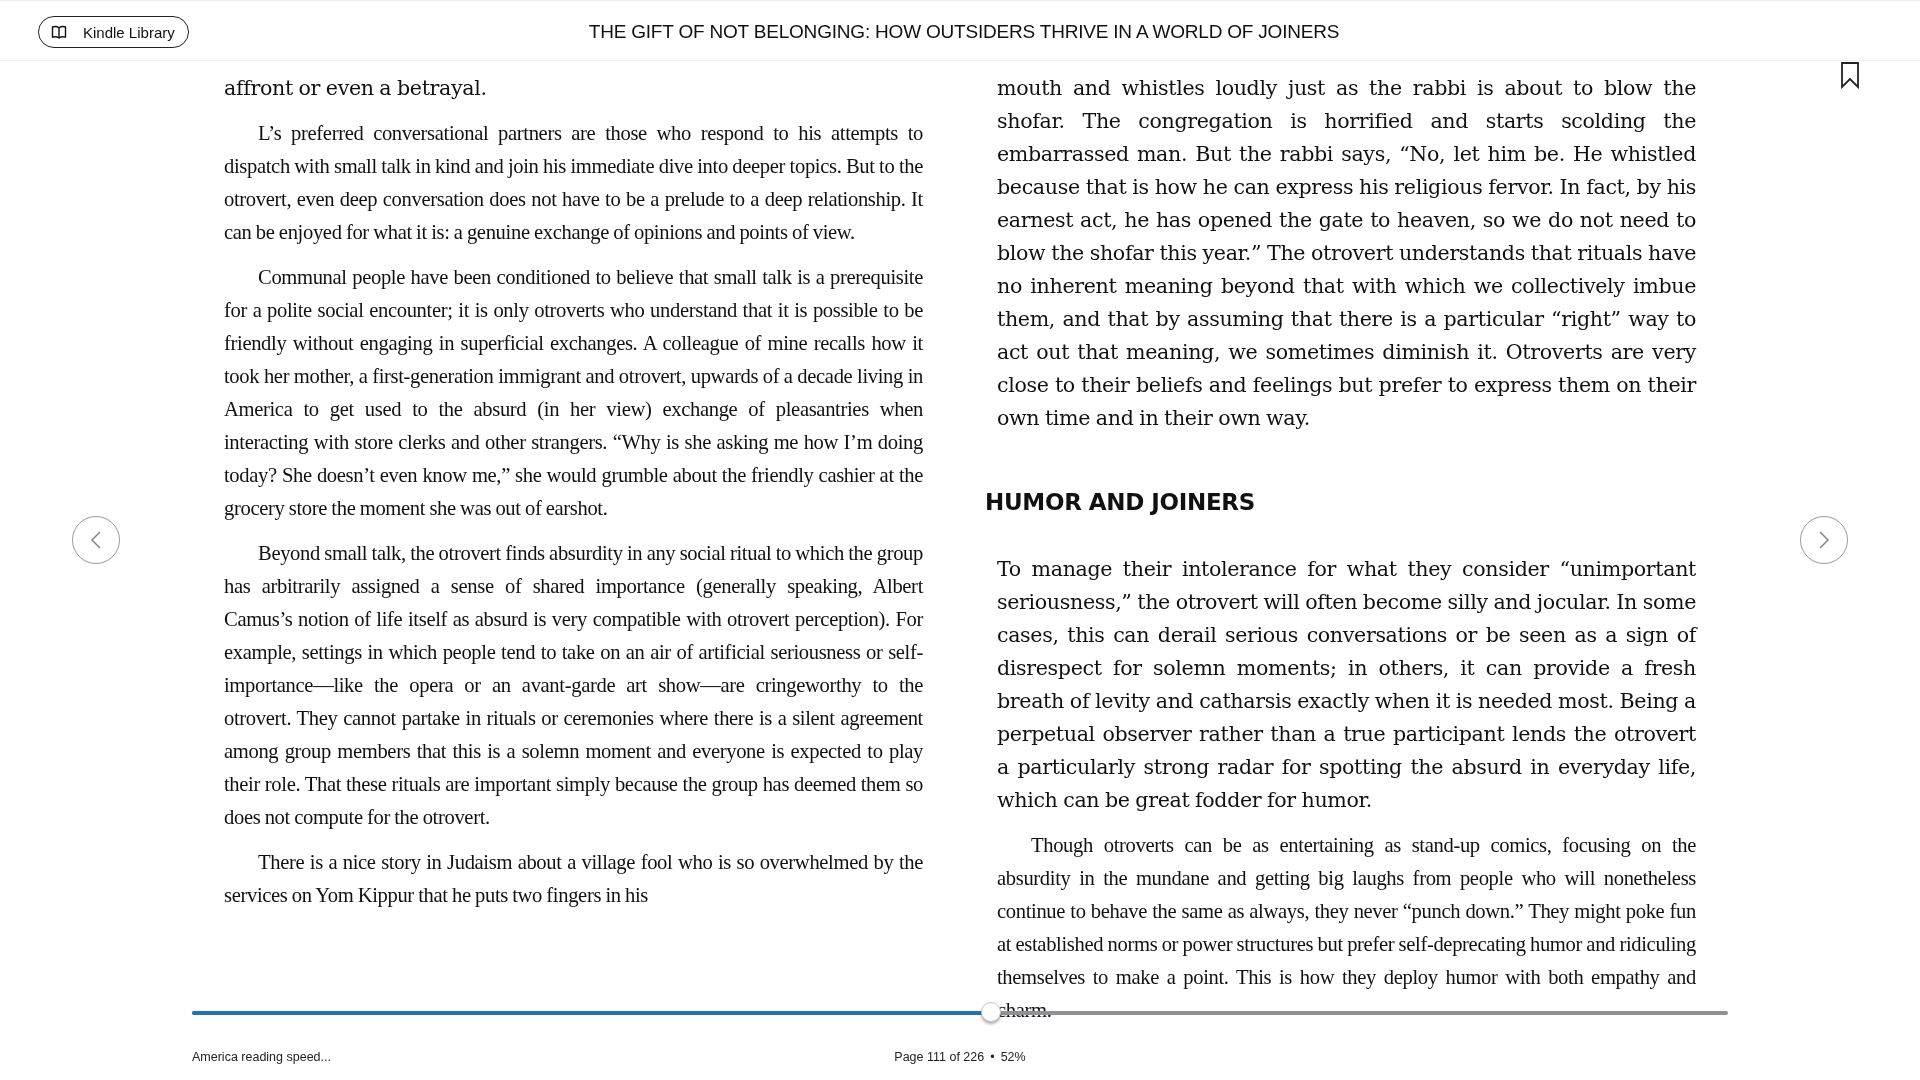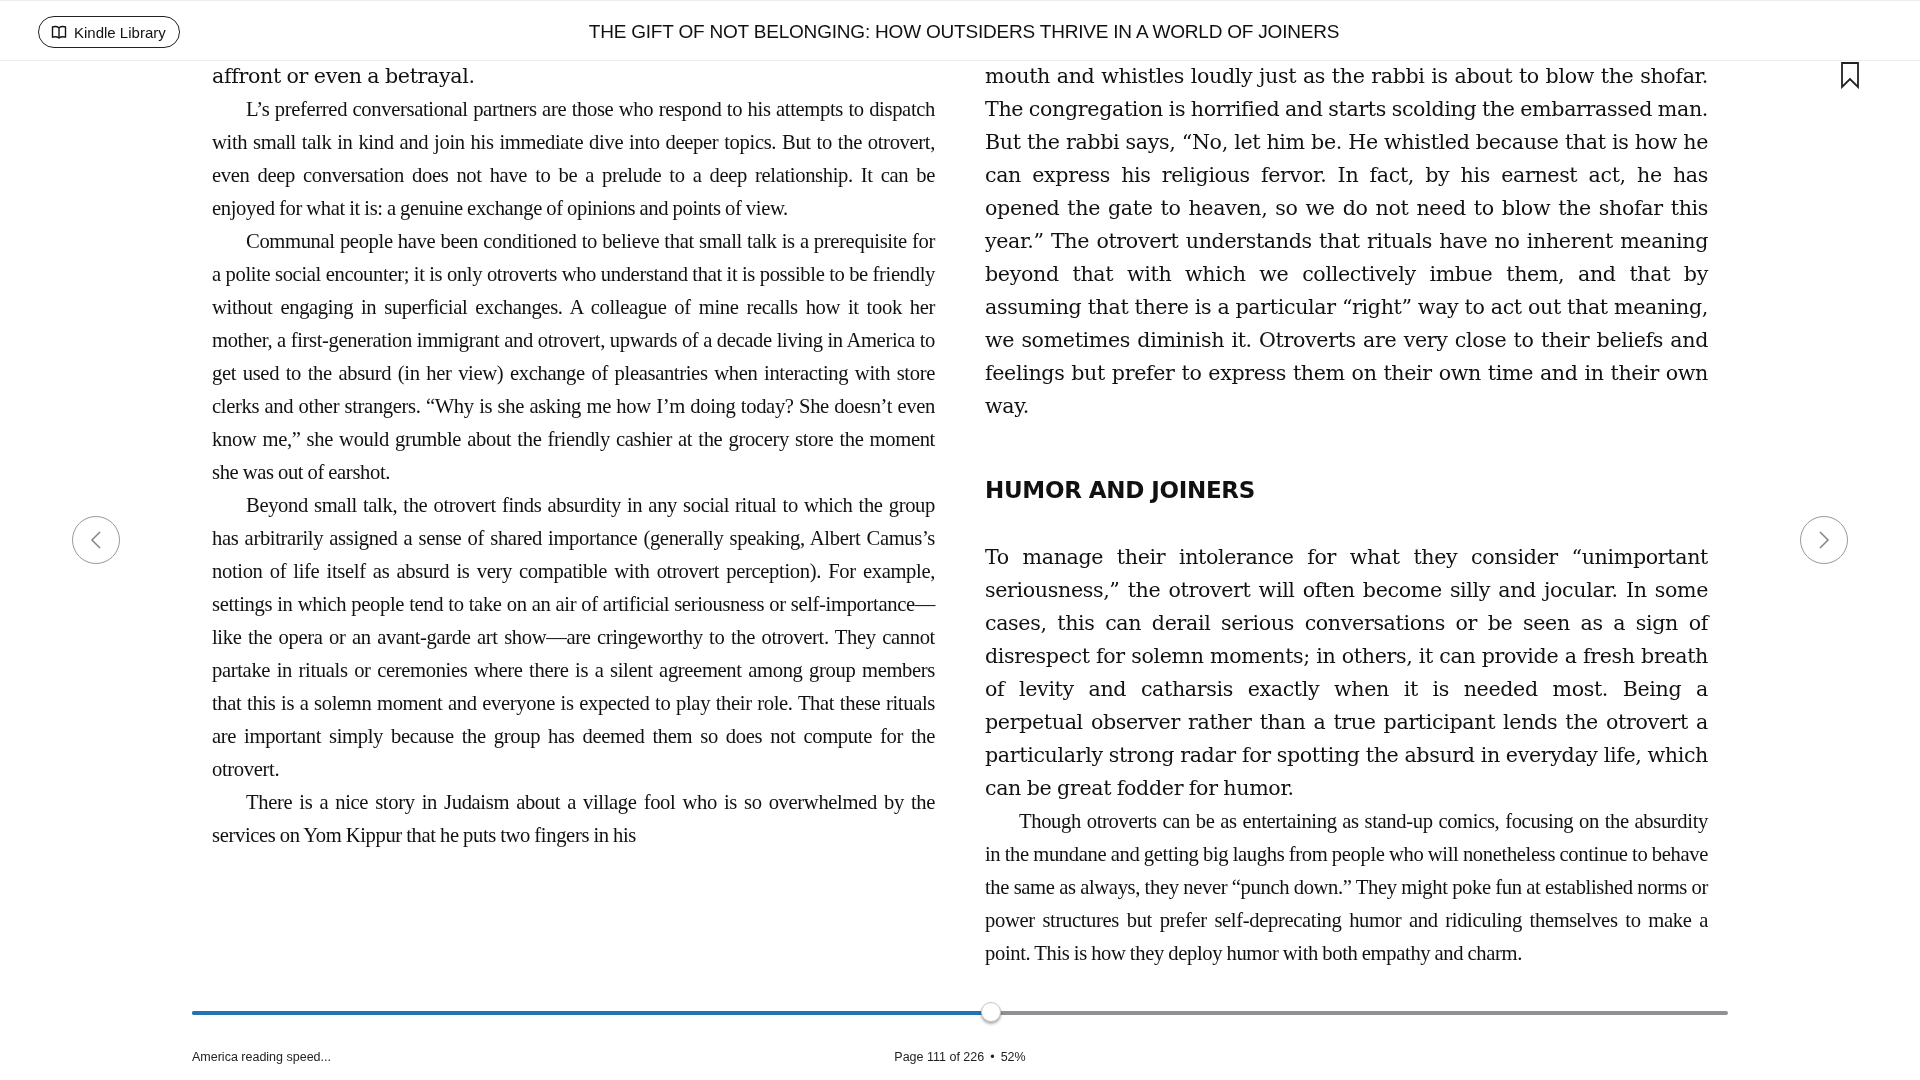--- a/index.html
+++ b/index.html
@@ -1,27 +1,27 @@
 <!DOCTYPE html>
 <html><head>
 <meta charset="utf-8">
 <style>
   html, body { margin:0; padding:0; }
   body { width:1920px; height:1080px; background:#ffffff; position:relative; overflow:hidden; font-family:"Liberation Sans", sans-serif; color:#111; }
   .header { position:absolute; left:0; top:0; width:1920px; height:61px; border-bottom:1px solid #ececec; border-top:1px solid #ececec; box-sizing:border-box; background:#fff; }
-  .lib-btn { position:absolute; left:38px; top:15px; height:32px; padding:0 13px 0 12px; border:1.3px solid #222; border-radius:17px; display:flex; align-items:center; gap:7px; box-sizing:border-box; background:#fff; cursor:pointer; }
+  .lib-btn { position:absolute; left:38px; top:15px; height:32px; padding:0 13px 0 12px; border:1.3px solid #222; border-radius:17px; display:flex; align-items:center; gap:16px; box-sizing:border-box; background:#fff; cursor:pointer; }
   .lib-btn span.lbl { font-size:15px; color:#111; }
   .lib-btn svg { width:16px; height:16px; }
   .title { position:absolute; left:0; right:0; top:20px; text-align:center; font-size:19px; color:#111; letter-spacing:-0.2px;padding-left:8px; }
   .tools { position:absolute; top:16px; right:0; height:30px; }
   .bookmark { position:absolute; left:1840px; top:61px; width:20px; height:28px; cursor:pointer; }
   .col { position:absolute; top:60px; width:723px; font-family:"DejaVu Serif", "Liberation Serif", serif; font-size:20.6px; line-height:33px; color:#111; text-align:justify; letter-spacing:-0.35px; word-spacing:-0.5px; }
   .col.left { left:212px; }
   .col.right { left:985px; }
-  .col p { margin:0; }
+  .col p { margin:12px; }
   .col p.indent { text-indent:34px;font-family:Liberation Serif, serif; }
   .col h2 { font-family:"DejaVu Sans", "Liberation Sans", sans-serif; font-size:23px; font-weight:bold; margin:52px 0 36px 0; line-height:30px; letter-spacing:-0.3px; }
   .nav-btn { position:absolute; top:516px; width:48px; height:48px; border:1px solid #9a9a9a; border-radius:50%; box-sizing:border-box; display:flex; align-items:center; justify-content:center; cursor:pointer; background:#fff; }
   .nav-btn svg { width:16px; height:20px; }
   .progress { position:absolute; left:192px; top:1011px; width:1536px; height:6px; cursor:pointer; }
   .progress .track { position:absolute; left:0; top:0; width:100%; height:4px; background:#8f9194; border-radius:2px; }
   .progress .fill { position:absolute; left:0; top:0; height:4px; background:#2173b5; border-radius:2px; }
   .progress .thumb { position:absolute; top:-9px; width:20px; height:20px; margin-left:-10px; border-radius:50%; background:#fff; border:1px solid #c8c8c8; box-shadow:0 2px 3px rgba(0,0,0,0.35); box-sizing:border-box; }
   .foot-left { position:absolute; left:192px; top:1050px; font-size:12.5px; color:#222; }
   .foot-center { position:absolute; left:0; right:0; top:1050px; text-align:center; font-size:12.5px; color:#222; }

